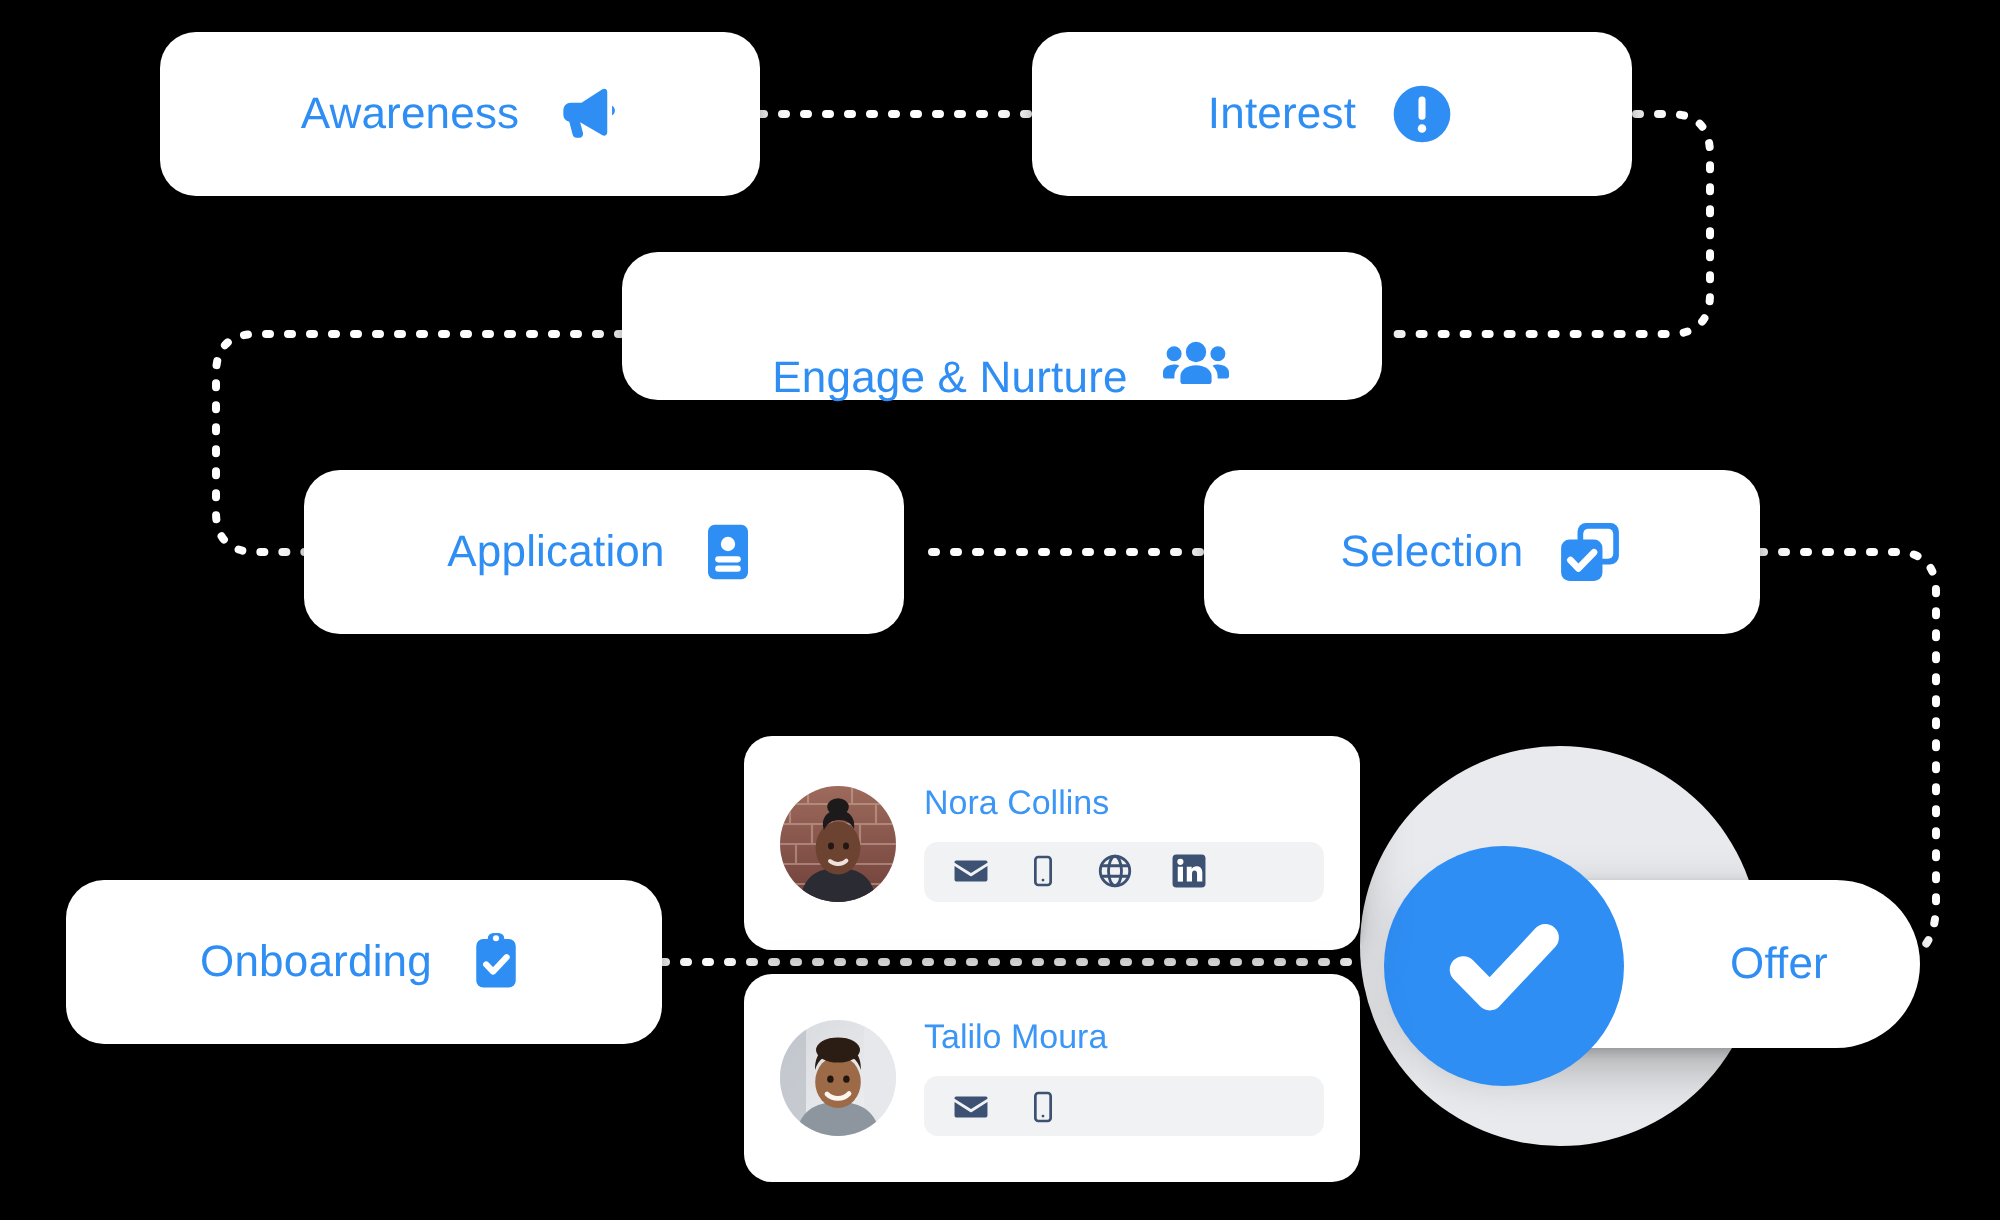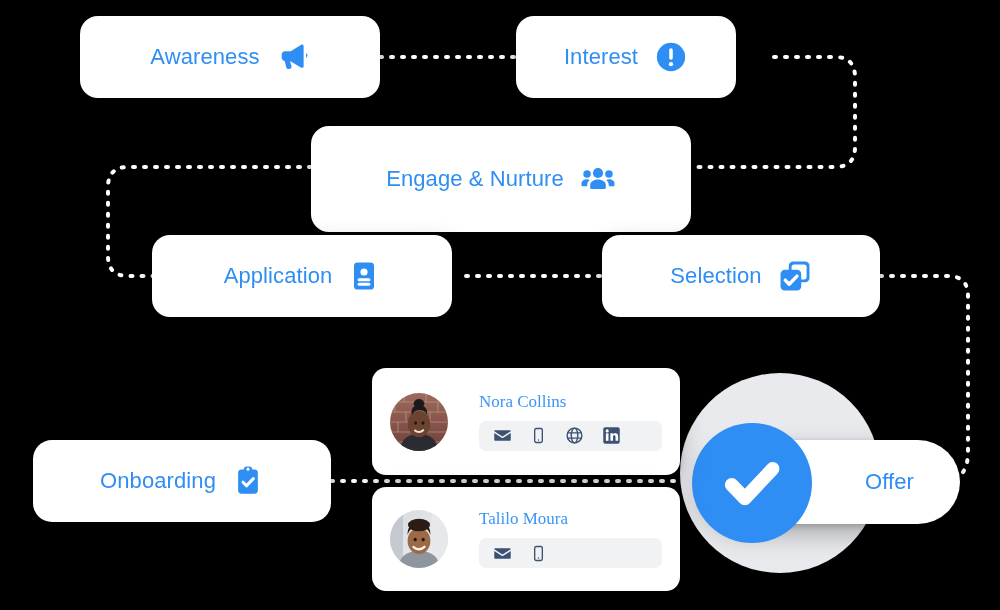--- a/index.html
+++ b/index.html
@@ -22,22 +22,22 @@
   }
   .node .label{
     color:#2f8ef4;font-size:22px;line-height:1;white-space:nowrap;
     letter-spacing:.1px;
   }
   .node .ico{display:inline-flex;align-items:center;justify-content:center;margin-left:16px;}
   .node .ico svg{display:block;}
 
   
   #n-awareness{left:80px;top:16px;width:300px;height:82px;}
-  #n-interest {left:516px;top:16px;width:220px;height:82px;}
-  #n-engage   {left:311px;top:126px;width:380px;height:106px;}
+  #n-interest {left:516px;top:16px;width:300px;height:82px;}
+  #n-engage   {left:311px;top:126px;width:380px;height:74px;align-items:flex-end;}
   #n-applicat {left:152px;top:235px;width:300px;height:82px;}
   #n-selection{left:602px;top:235px;width:278px;height:82px;justify-content:center;}
   #n-onboard  {left:33px;top:440px;width:298px;height:82px;border-radius:19px;}
 
   
   #n-offer{
     left:700px;top:440px;width:260px;height:84px;border-radius:42px;
     justify-content:flex-end;padding-right:46px;z-index:4;
   }
 
@@ -59,21 +59,21 @@
     display:flex;align-items:center;box-sizing:border-box;padding:0 18px;
   }
   #p-nora  {left:372px;top:368px;width:308px;height:107px;}
   #p-talilo{left:372px;top:487px;width:308px;height:104px;}
 
   .avatar{
     width:58px;height:58px;border-radius:50%;flex:0 0 58px;overflow:hidden;
     position:relative;
   }
   .avatar .av-svg{position:absolute;inset:0;width:100%;height:100%;}
-  .p-body{flex:1 1 auto;margin-left:31px;min-width:0;font-family:Liberation Serif, serif;}
+  .p-body{flex:1 1 auto;margin-left:14px;min-width:0;}
   .p-name{color:#3b96f5;font-size:17px;line-height:1;margin-bottom:11px;white-space:nowrap;}
   .p-icons{
     background:#f1f2f4;border-radius:7px;height:30px;
     display:flex;align-items:center;gap:18px;padding:0 14px;box-sizing:border-box;
   }
   .p-icons .sic{display:inline-flex;align-items:center;justify-content:center;color:#3d5273;}
   .p-icons .sic svg{display:block;}
 </style>
 </head>
 <body>

